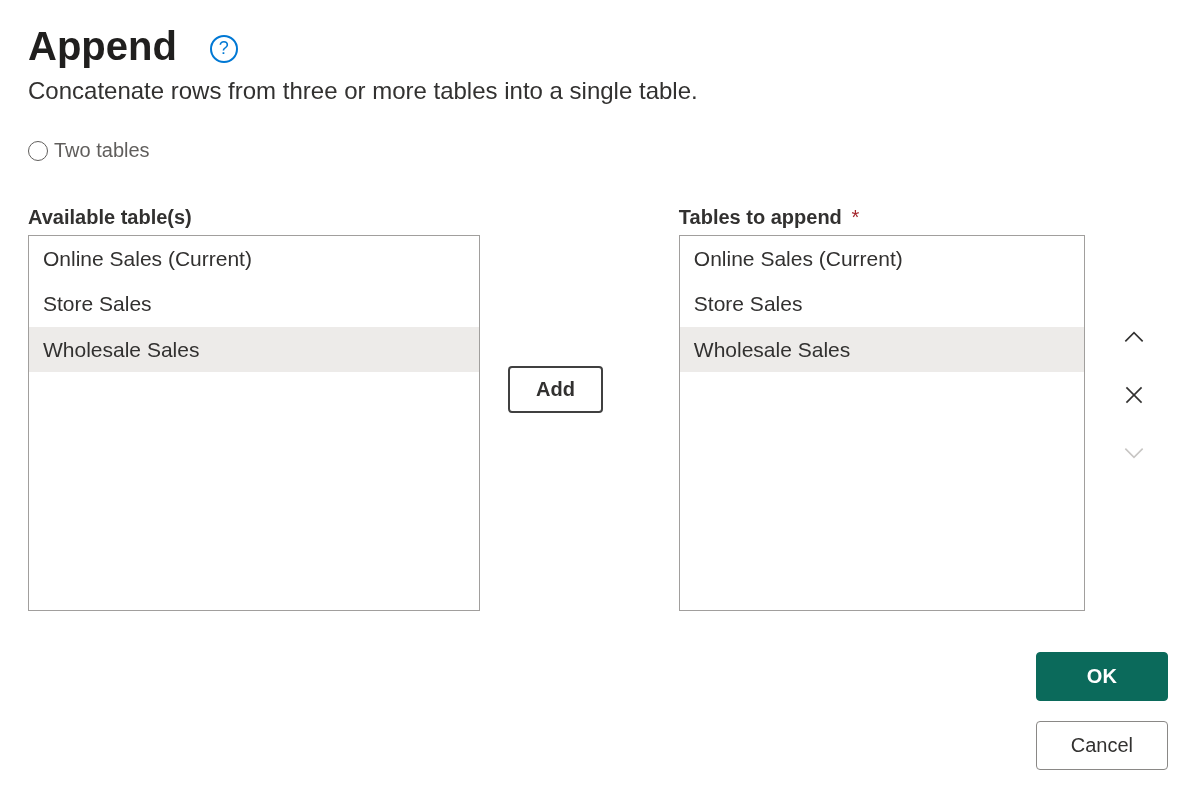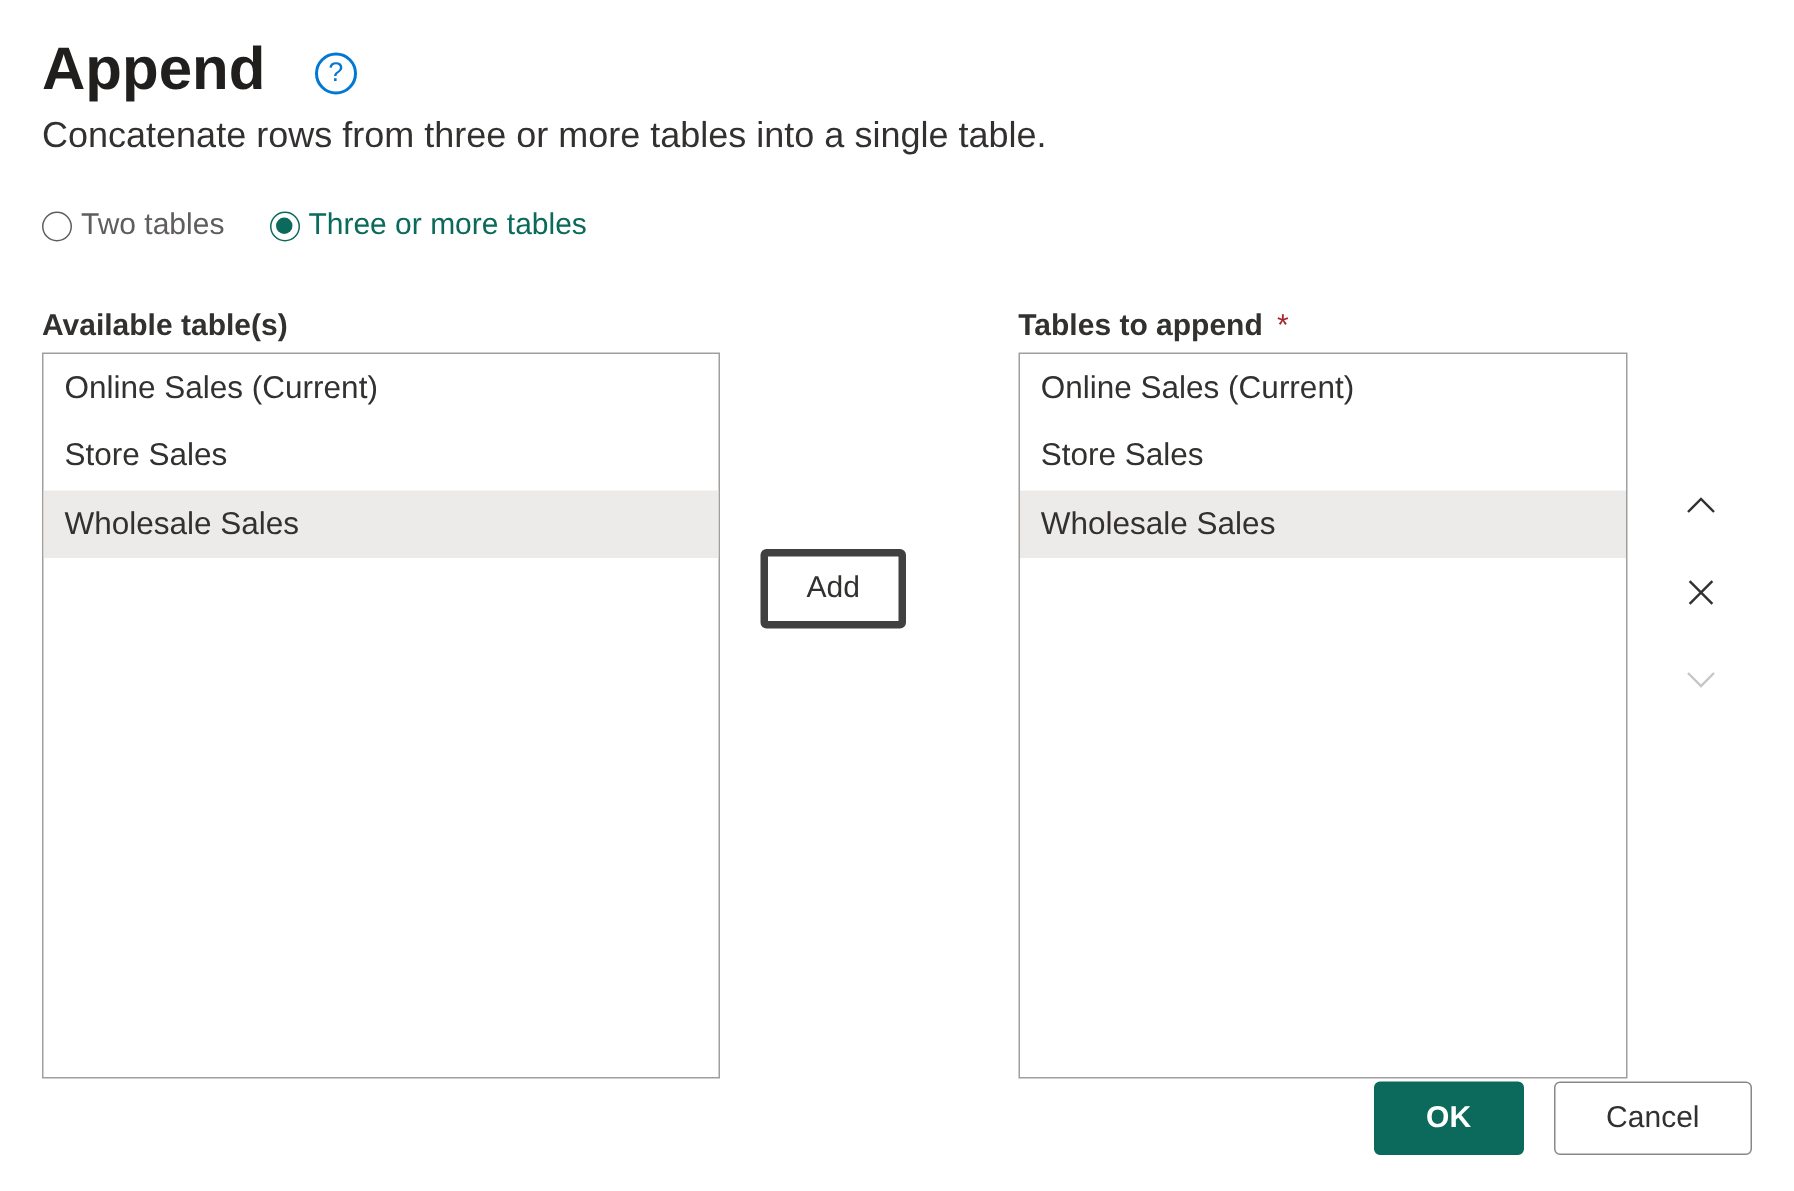--- a/index.html
+++ b/index.html
@@ -108,21 +108,21 @@
       color: #323130;
       margin-bottom: 6px;
     }
     .list-label .required {
       color: #a4262c;
       font-weight: 400;
       margin-left: 4px;
     }
     .listbox {
       border: 1px solid #a19f9d;
-      height: 484px;
+      height: 376px;
       overflow: hidden;
       background: #fff;
     }
     .list-item {
       padding: 8px 14px;
       font-size: 21px;
       color: #323130;
       cursor: pointer;
       line-height: 1.4;
     }
@@ -134,25 +134,26 @@
       display: flex;
       flex-direction: column;
       align-items: center;
       justify-content: flex-start;
       padding-top: 160px;
     }
     .add-button {
       padding: 10px 26px;
       font-size: 20px;
       background: #fff;
-      border: 5px solid #404040;
+      border: 2px solid #404040;
       border-radius: 4px;
       cursor: pointer;
       color: #323130;
       font-family: inherit;
+      font-weight: bold;
     }
     .reorder-column {
       width: 70px;
       display: flex;
       flex-direction: column;
       align-items: center;
       justify-content: flex-start;
       gap: 28px;
       padding-top: 116px;
     }
@@ -174,20 +175,21 @@
     .reorder-btn svg {
       width: 26px;
       height: 26px;
     }
     .dialog-footer {
       position: absolute;
       bottom: 24px;
       right: 28px;
       display: flex;
       gap: 20px;
+      flex-direction: column;
     }
     .btn {
       padding: 12px 34px;
       font-size: 20px;
       border-radius: 4px;
       cursor: pointer;
       font-family: inherit;
       font-weight: 600;
     }
     .btn-primary {
@@ -209,26 +211,20 @@
   <h1 class="dialog-title">Append</h1>
   <span class="help-icon">?</span>
 </div>
 
 <p class="dialog-description">Concatenate rows from three or more tables into a single table.</p>
 
 <div class="radio-group">
   <label class="radio-option radio-unchecked">
     <span class="radio-outer"></span>
     <span class="radio-label">Two tables</span>
-  </label>
-  <label class="radio-option radio-checked">
-    <span class="radio-outer">
-      <span class="radio-inner"></span>
-    </span>
-    <span class="radio-label">Three or more tables</span>
   </label>
 </div>
 
 <div class="lists-row">
   <div class="list-column left">
     <div class="list-label">Available table(s)</div>
     <div class="listbox" id="available-list">
         <div class="list-item">Online Sales (Current)</div>
         <div class="list-item">Store Sales</div>
         <div class="list-item selected">Wholesale Sales</div>

